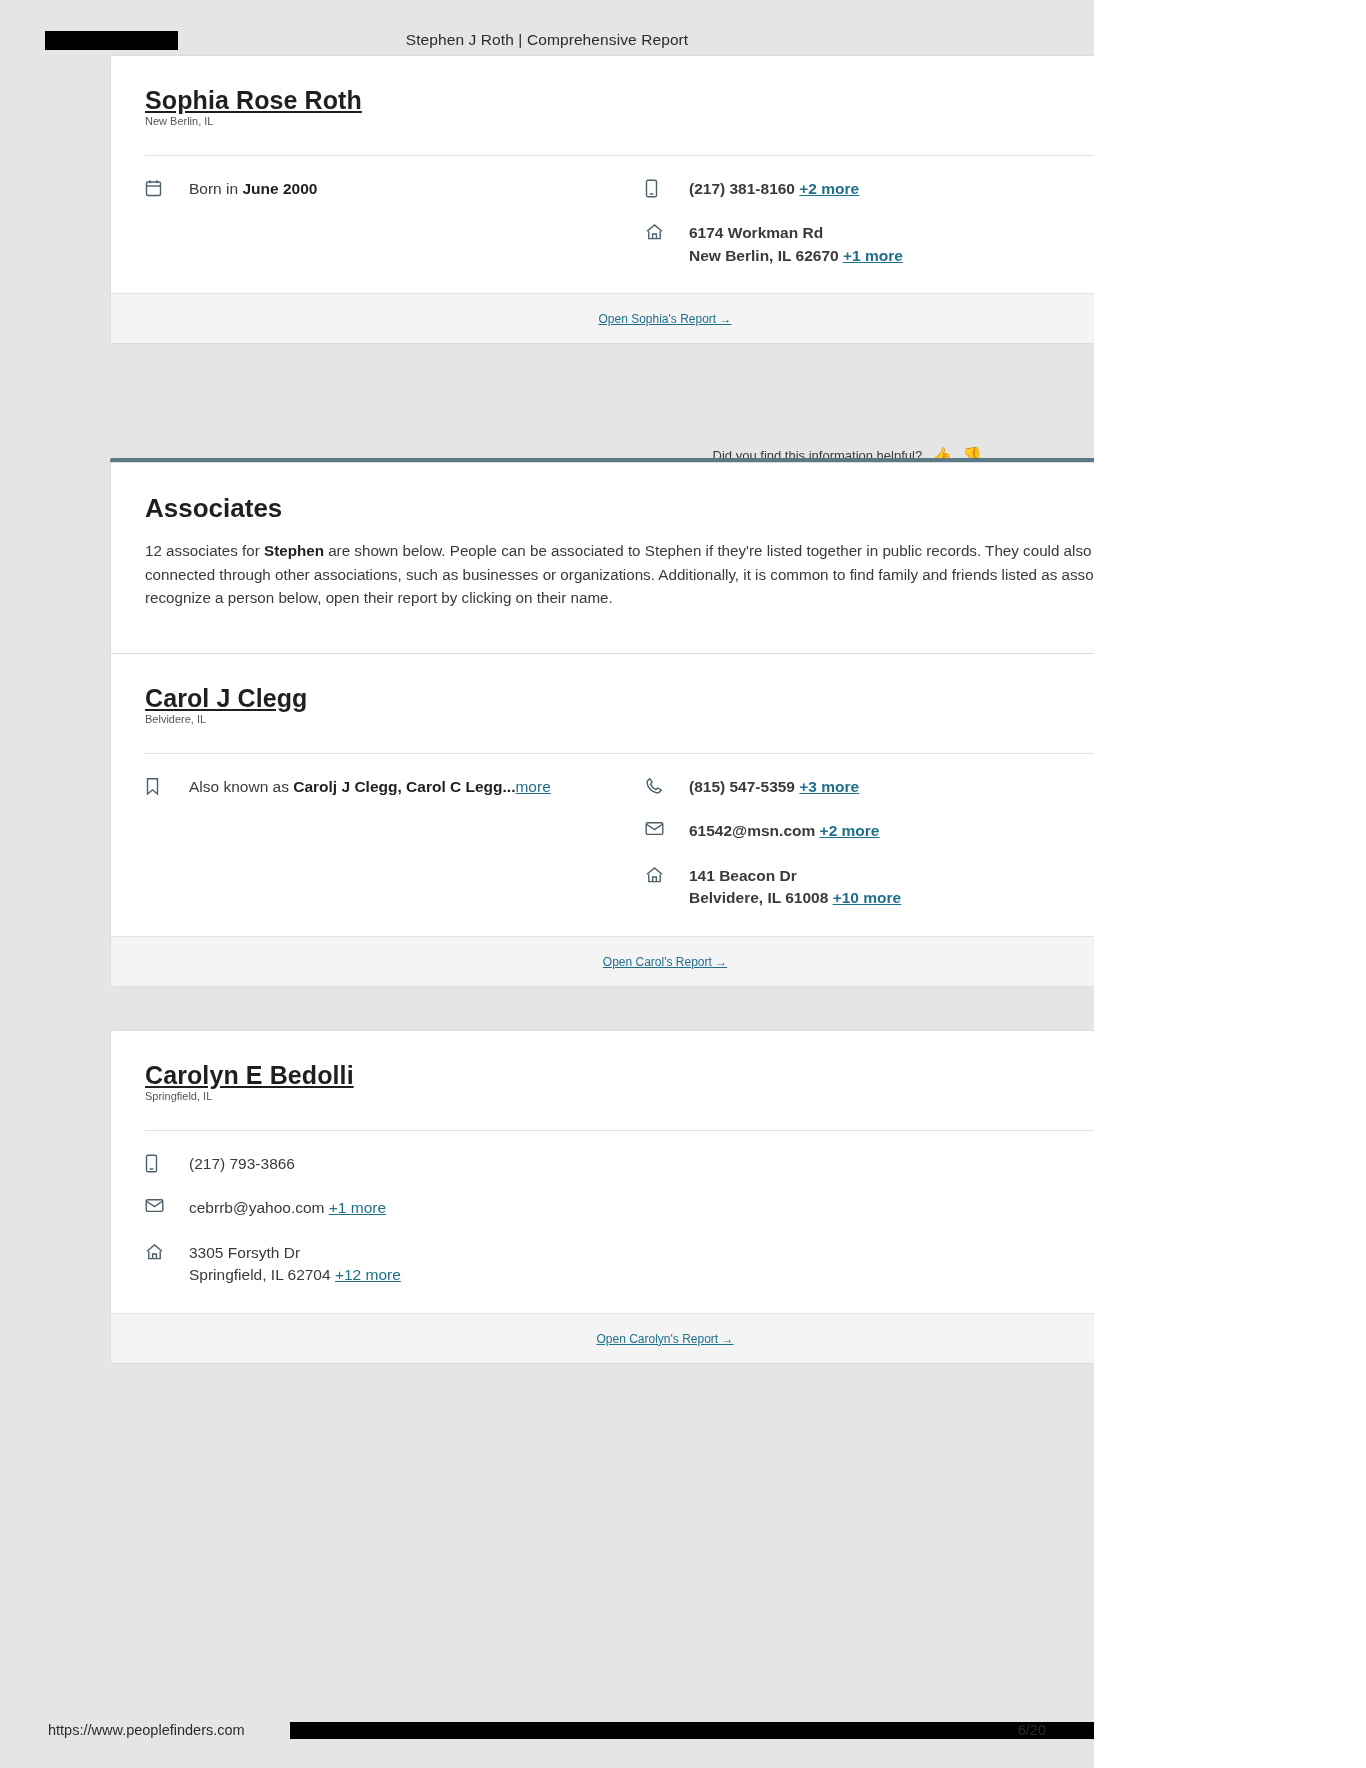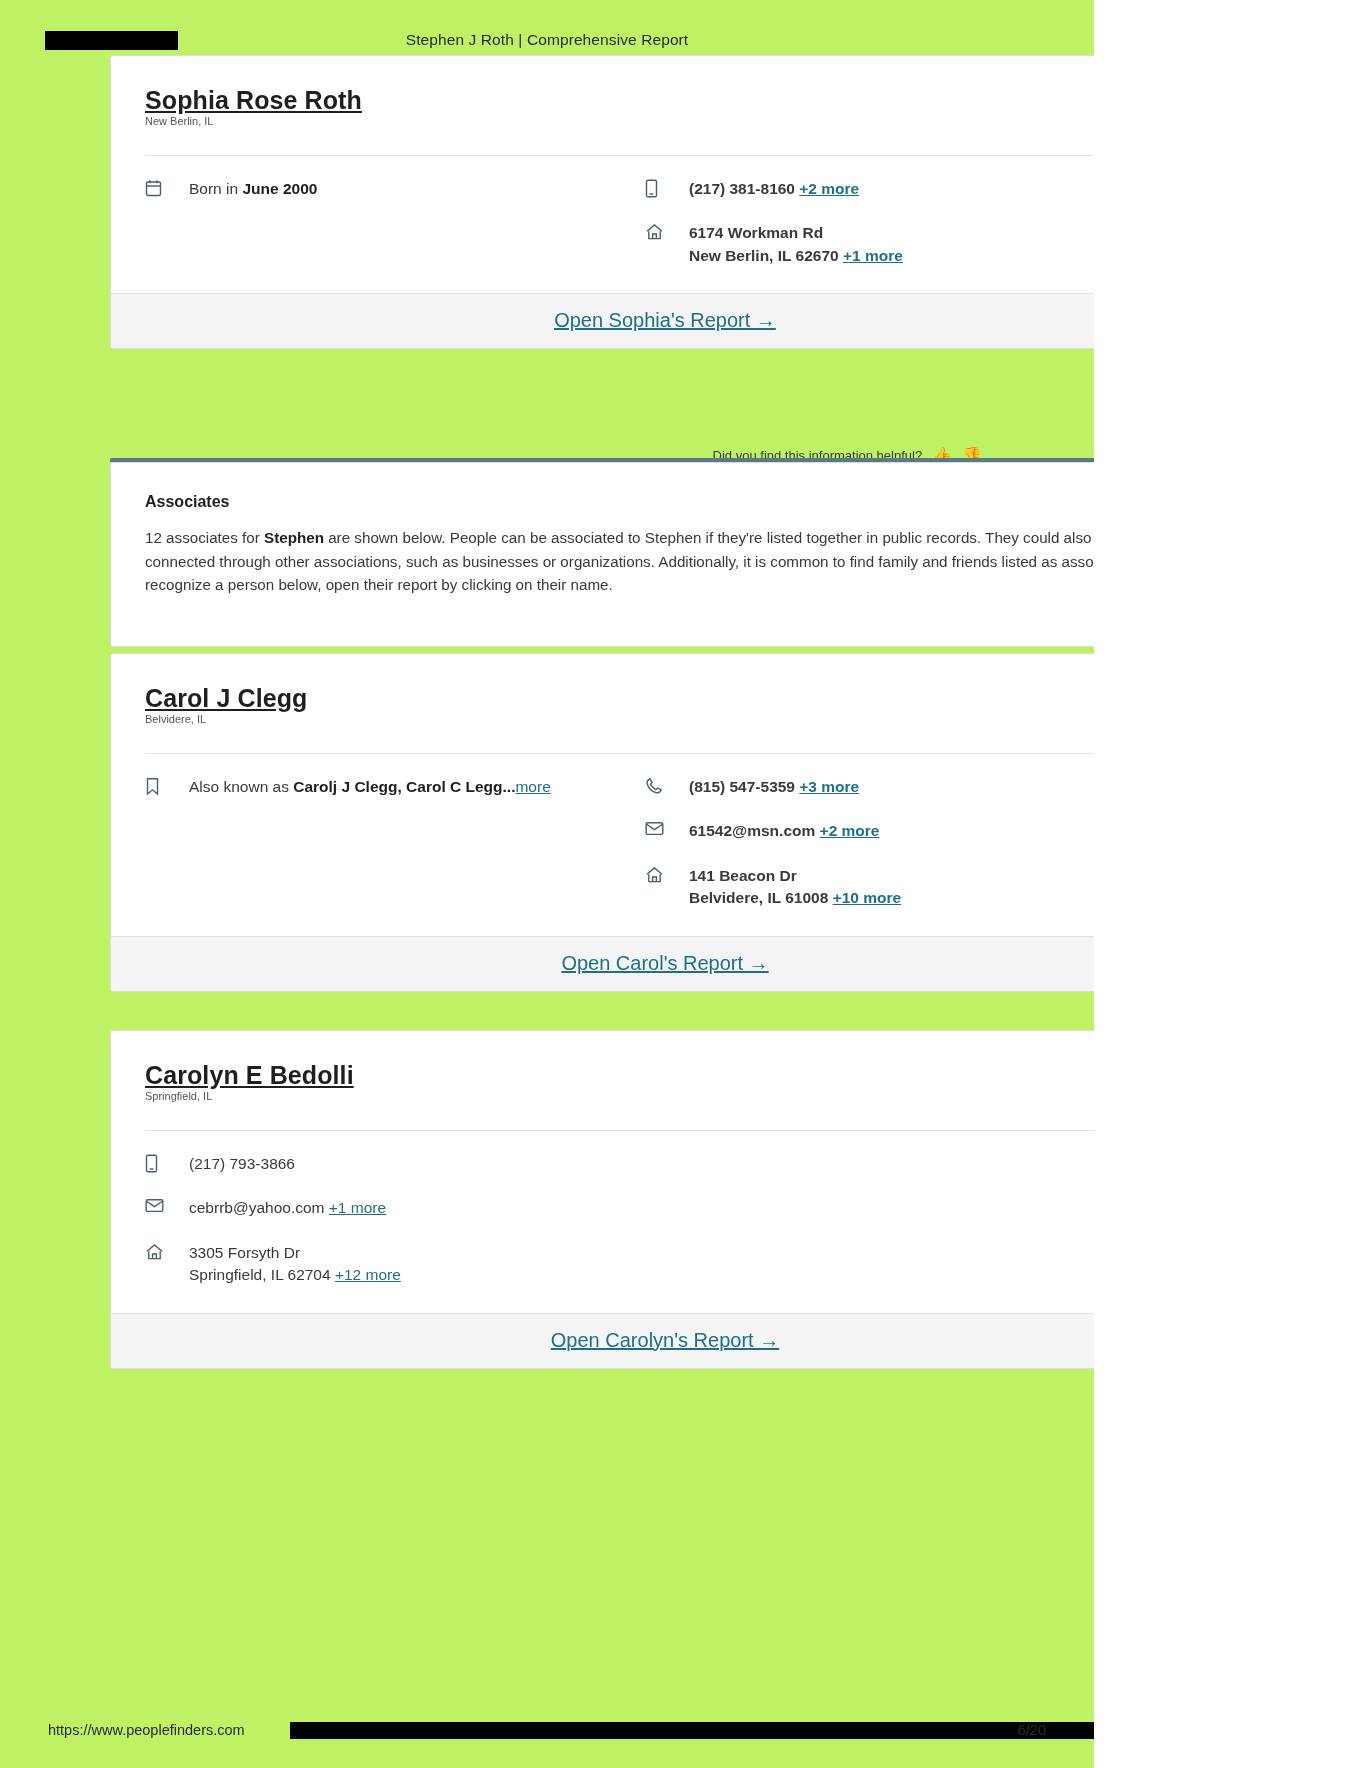--- a/index.html
+++ b/index.html
@@ -7,21 +7,21 @@
     margin: 0; padding: 0;
     background: #ffffff;
     width: 1366px;
     font-family: "Liberation Sans", sans-serif;
     color: #333333;
   }
   .page {
     position: relative;
     width: 1094px;
     height: 1768px;
-    background: #bef264;
+    background: #e5e5e5;
     overflow: hidden;
   }
 
   
   .header {
     position: relative;
     height: 58px;
   }
   .header-redaction {
     position: absolute;
@@ -135,41 +135,41 @@
   }
 
   
   .card-footer {
     background: #f4f4f4;
     border-top: 1px solid #e2e2e2;
     text-align: center;
     padding: 15px 0 16px 0;
   }
   .card-footer a {
-    font-size: 20px;
+    font-size: 12px;
     color: #1f6f8b;
     text-decoration: underline;
   }
 
   
   .helpful {
     position: absolute;
     right: 112px;
     font-size: 13px;
     color: #3a3a3a;
     display: flex;
     align-items: center;
     gap: 10px;
   }
   .thumb-up { color: #2e8b7a; font-size: 16px; cursor: pointer; }
   .thumb-down { color: #c0392b; font-size: 16px; cursor: pointer; }
 
   
   .section-title {
-    font-size: 16px;
+    font-size: 26px;
     font-weight: bold;
     color: #1f1f1f;
     margin: 0 0 14px 0;
   }
   .section-body {
     font-size: 15.2px;
     line-height: 1.55;
     color: #3a3a3a;
   }
   .section-body b { color: #1f1f1f; }

